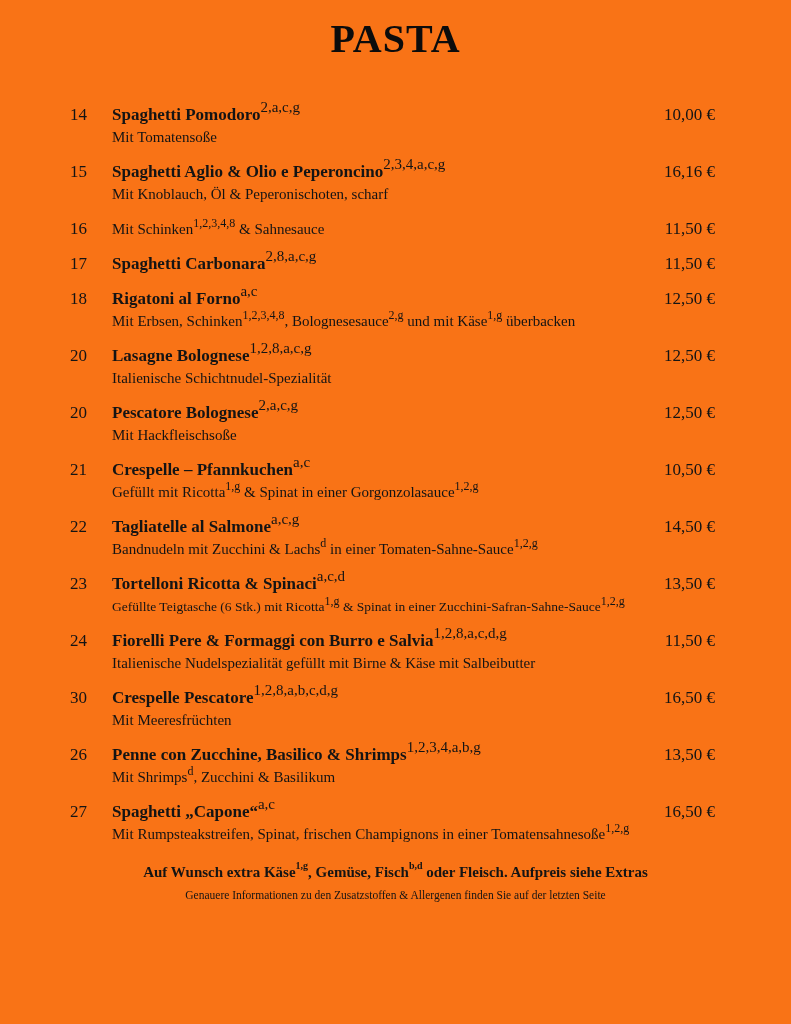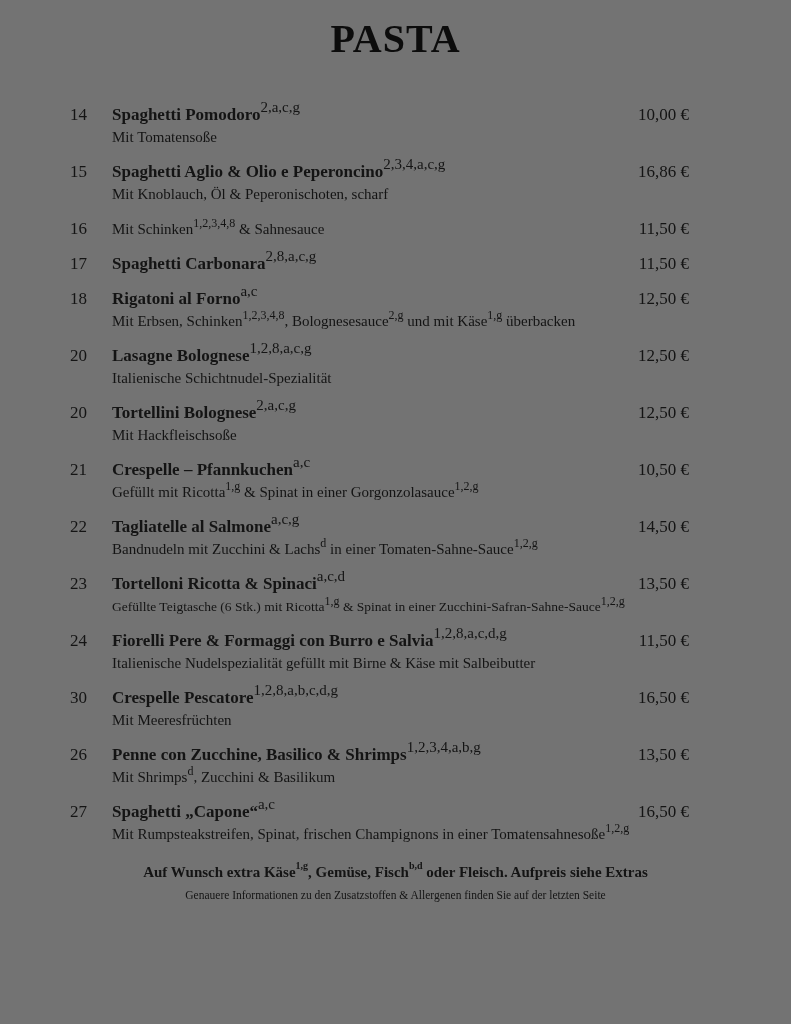--- a/index.html
+++ b/index.html
@@ -4,38 +4,38 @@
 <style>
   html, body {
     margin: 0;
     padding: 0;
     background: #ffffff;
   }
   .page {
     position: relative;
     width: 791px;
     height: 1024px;
-    background: #737373;
+    background: #f97316;
     color: #141414;
     font-family: "Liberation Serif", "DejaVu Serif", serif;
     overflow: hidden;
     box-sizing: border-box;
   }
   .title {
     margin: 0;
     padding-top: 16px;
     text-align: center;
     font-size: 40px;
     font-weight: bold;
     letter-spacing: 1px;
     line-height: 46px;
     color: #0c0c0c;
   }
   .items {
-    margin: 42px 102px 0 70px; 
+    margin: 42px 76px 0 70px; 
   }
   .item {
     display: grid;
     grid-template-columns: 42px 1fr auto;
     align-items: start;
     margin-bottom: 13px;
   }
   .item-number {
     font-size: 17px;
     line-height: 22px;
@@ -114,21 +114,21 @@
           <div class="item-desc"><span>Mit Tomatensoße</span></div>
         </div>
         <div class="item-price">10,00 €</div>
       </div>
       <div class="item">
         <div class="item-number">15</div>
         <div class="item-body">
           <div class="item-name"><span>Spaghetti Aglio &amp; Olio e Peperoncino</span><sup>2,3,4,a,c,g</sup></div>
           <div class="item-desc"><span>Mit Knoblauch, Öl &amp; Peperonischoten, scharf</span></div>
         </div>
-        <div class="item-price">16,86 €</div>
+        <div class="item-price">16,16 €</div>
       </div>
       <div class="item">
         <div class="item-number">16</div>
         <div class="item-body">
           <div class="item-desc"><span>Mit Schinken</span><sup>1,2,3,4,8</sup><span> &amp; Sahnesauce</span></div>
         </div>
         <div class="item-price">11,50 €</div>
       </div>
       <div class="item">
         <div class="item-number">17</div>
@@ -149,21 +149,21 @@
         <div class="item-number">20</div>
         <div class="item-body">
           <div class="item-name"><span>Lasagne Bolognese</span><sup>1,2,8,a,c,g</sup></div>
           <div class="item-desc"><span>Italienische Schichtnudel-Spezialität</span></div>
         </div>
         <div class="item-price">12,50 €</div>
       </div>
       <div class="item">
         <div class="item-number">20</div>
         <div class="item-body">
-          <div class="item-name"><span>Tortellini Bolognese</span><sup>2,a,c,g</sup></div>
+          <div class="item-name"><span>Pescatore Bolognese</span><sup>2,a,c,g</sup></div>
           <div class="item-desc"><span>Mit Hackfleischsoße</span></div>
         </div>
         <div class="item-price">12,50 €</div>
       </div>
       <div class="item">
         <div class="item-number">21</div>
         <div class="item-body">
           <div class="item-name"><span>Crespelle – Pfannkuchen</span><sup>a,c</sup></div>
           <div class="item-desc"><span>Gefüllt mit Ricotta</span><sup>1,g</sup><span> &amp; Spinat in einer Gorgonzolasauce</span><sup>1,2,g</sup></div>
         </div>

